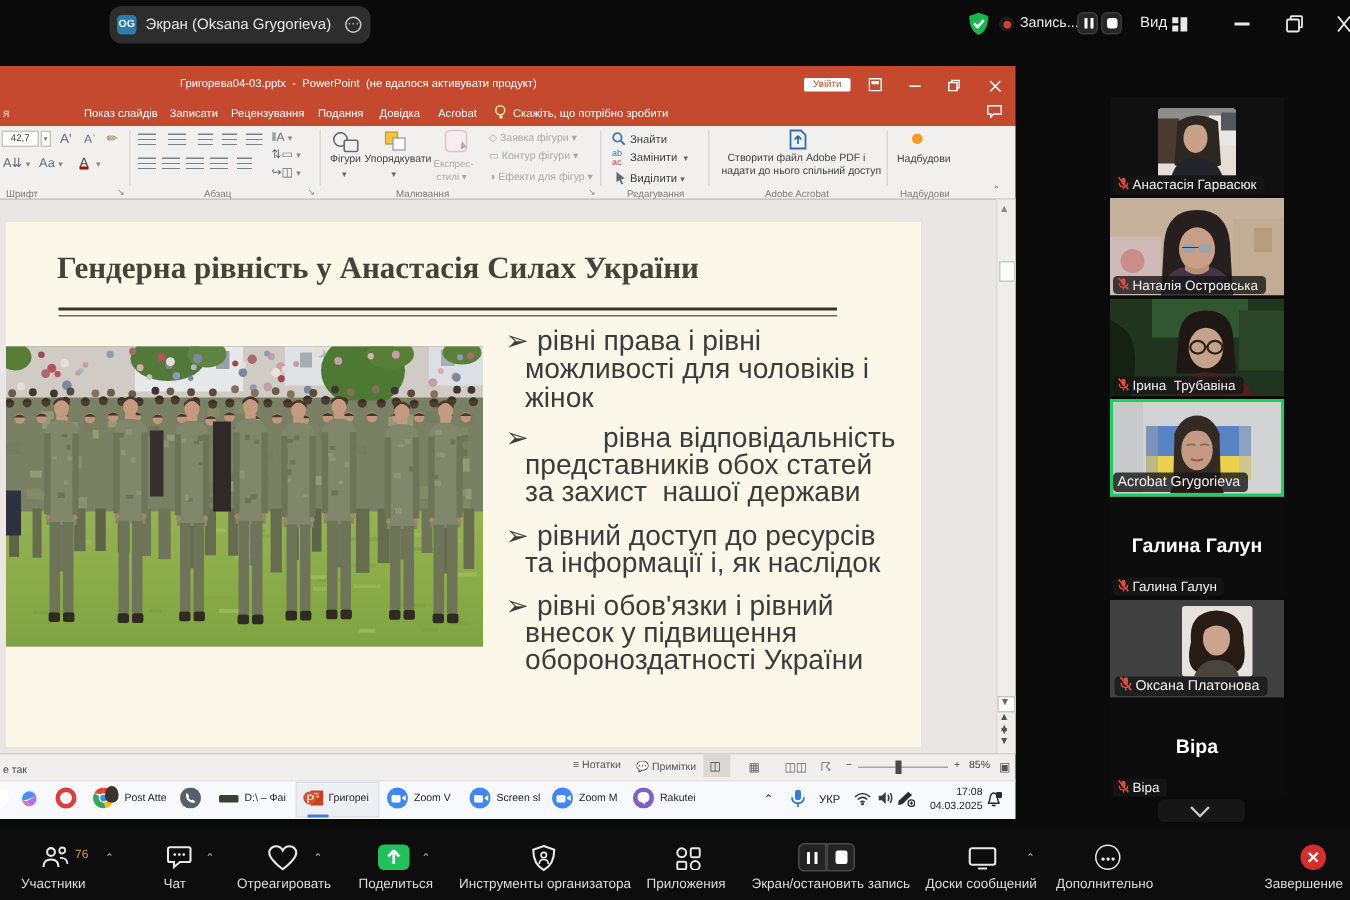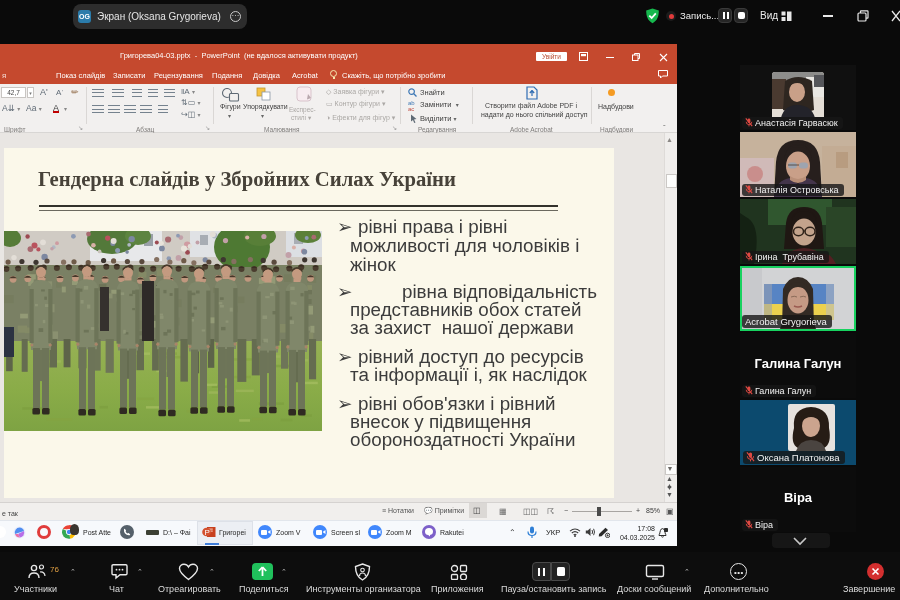--- a/index.html
+++ b/index.html
@@ -164,21 +164,21 @@
 </svg>
 <div class="abs" style="left:485px;top:102px;font-size:7px;color:#3f3f3f;">Створити файл Adobe PDF і</div>
 <div class="abs" style="left:481px;top:111px;font-size:7px;color:#3f3f3f;">надати до нього спільний доступ</div>
 
 <div class="abs" style="left:608px;top:89px;width:7px;height:7px;border-radius:50%;background:#f59b22;"></div>
 <div class="abs" style="left:598px;top:103px;font-size:7px;color:#3f3f3f;">Надбудови</div>
 
 <div class="abs" style="left:0;top:133px;width:677px;height:369px;background:#e9e6e3;"></div>
 <div class="abs" style="left:4px;top:148px;width:610px;height:350px;background:#fbf8ea;"></div>
 
-<div class="abs" style="left:38px;top:167.5px;font-family:'Liberation Serif',serif;font-weight:bold;font-size:20.7px;color:#474239;">Гендерна слайдів у Збройних Силах України</div>
+<div class="abs" style="left:38px;top:167.5px;font-family:'Liberation Serif',serif;font-weight:bold;font-size:20.7px;color:#474239;">Гендерна рівність у Анастасія Силах України</div>
 <div class="abs" style="left:39px;top:204.5px;width:519px;height:2px;background:#33322c;"></div>
 <div class="abs" style="left:39px;top:209.8px;width:519px;height:1px;background:#6b695f;"></div>
 
 <div class="abs" id="photo" style="left:4px;top:231px;width:318px;height:200px;background:#7b8263;">
   <svg width="318" height="200" viewBox="0 0 318 200">
   <defs>
           <linearGradient id="grs" x1="0" y1="0" x2="0" y2="1">
             <stop offset="0" stop-color="#97b155"></stop>
             <stop offset="0.55" stop-color="#8aac48"></stop>
             <stop offset="1" stop-color="#7ea343"></stop>
@@ -806,21 +806,21 @@
  <rect x="10.5" y="1.5" width="6" height="6" rx="1" fill="none" stroke="#e8e8e8" stroke-width="1.3"></rect>
  <rect x="1.5" y="10.5" width="6" height="5" rx="1" fill="none" stroke="#e8e8e8" stroke-width="1.3"></rect>
  <circle cx="13.5" cy="13" r="3" fill="none" stroke="#e8e8e8" stroke-width="1.3"></circle>
 </svg>
 <div class="zl" style="left:431px;">Приложения</div>
 <div class="abs" style="left:532px;top:562px;width:19px;height:19px;background:#232323;border:1px solid #4a4a4a;border-radius:4px 0 0 4px;"></div>
 <div class="abs" style="left:538px;top:567.5px;width:2.2px;height:8px;background:#fff;"></div>
 <div class="abs" style="left:543px;top:567.5px;width:2.2px;height:8px;background:#fff;"></div>
 <div class="abs" style="left:551px;top:562px;width:19px;height:19px;background:#232323;border:1px solid #4a4a4a;border-radius:0 4px 4px 0;"></div>
 <div class="abs" style="left:556.5px;top:567px;width:8.5px;height:8.5px;background:#fff;border-radius:1.5px;"></div>
-<div class="zl" style="left:501px;">Пауза/остановить запись</div>
+<div class="zl" style="left:501px;">Экран/остановить запись</div>
 <svg class="abs" style="left:645px;top:564px;" width="20" height="16" viewBox="0 0 20 16">
  <rect x="1.5" y="1.5" width="17" height="11" rx="1.5" fill="none" stroke="#e8e8e8" stroke-width="1.4"></rect>
  <path d="M7 15 L13 15" stroke="#e8e8e8" stroke-width="1.4"></path>
 </svg>
 <div class="car" style="left:684px;top:568px;">⌃</div>
 <div class="zl" style="left:617px;">Доски сообщений</div>
 <div class="abs" style="left:730px;top:563px;width:17px;height:17px;border:1.4px solid #e8e8e8;border-radius:50%;"></div>
 <div class="abs" style="left:734px;top:568px;width:9px;text-align:center;font-size:8px;color:#e8e8e8;letter-spacing:0.5px;">•••</div>
 <div class="zl" style="left:704px;">Дополнительно</div>
 <div class="abs" style="left:867px;top:563px;width:17px;height:17px;border-radius:50%;background:#d32f2f;"></div>
@@ -923,21 +923,21 @@
 
 <div class="tile" style="top:333px;background:#0c0c0c;">
  <div class="bigname" style="top:23px;">Галина Галун</div>
  <div class="nlab"><svg class="micr" width="8" height="9" viewBox="0 0 8 9">
           <rect x="2.6" y="0.5" width="2.8" height="4.6" rx="1.4" fill="#e04a43"></rect>
           <path d="M1.2 3.8 Q1.2 6.6 4 6.6 Q6.8 6.6 6.8 3.8 M4 6.6 L4 8.4" stroke="#e04a43" stroke-width="0.9" fill="none"></path>
           <path d="M0.8 0.4 L7.2 8.2" stroke="#e04a43" stroke-width="1.1"></path>
         </svg>Галина Галун</div>
 </div>
 
-<div class="tile" style="top:400px;background:#0c4a6e;text-decoration:underline;">
+<div class="tile" style="top:400px;background:#404040;text-decoration:underline;">
  <svg width="116" height="65" viewBox="0 0 116 65">
   <rect x="48" y="4" width="47" height="47" rx="2" fill="#e6e2de"></rect>
   <path d="M54 28 Q52 8 71 7 Q90 8 89 28 Q92 44 84 48 L58 48 Q50 44 54 28 Z" fill="#261c15"></path>
   <ellipse cx="71" cy="26" rx="9" ry="11" fill="#cba48e"></ellipse>
   <path d="M61 22 Q71 12 81 22 L80 16 Q71 9 62 16 Z" fill="#261c15"></path>
   <path d="M56 51 Q60 40 71 40 Q83 40 86 51 Z" fill="#4a4440"></path>
  </svg>
  <div class="nlab" style="height:13px;font-size:9.5px;line-height:13px;left:3px;"><svg class="micr" width="9" height="10" viewBox="0 0 8 9">
           <rect x="2.6" y="0.5" width="2.8" height="4.6" rx="1.4" fill="#e04a43"></rect>
           <path d="M1.2 3.8 Q1.2 6.6 4 6.6 Q6.8 6.6 6.8 3.8 M4 6.6 L4 8.4" stroke="#e04a43" stroke-width="0.9" fill="none"></path>

